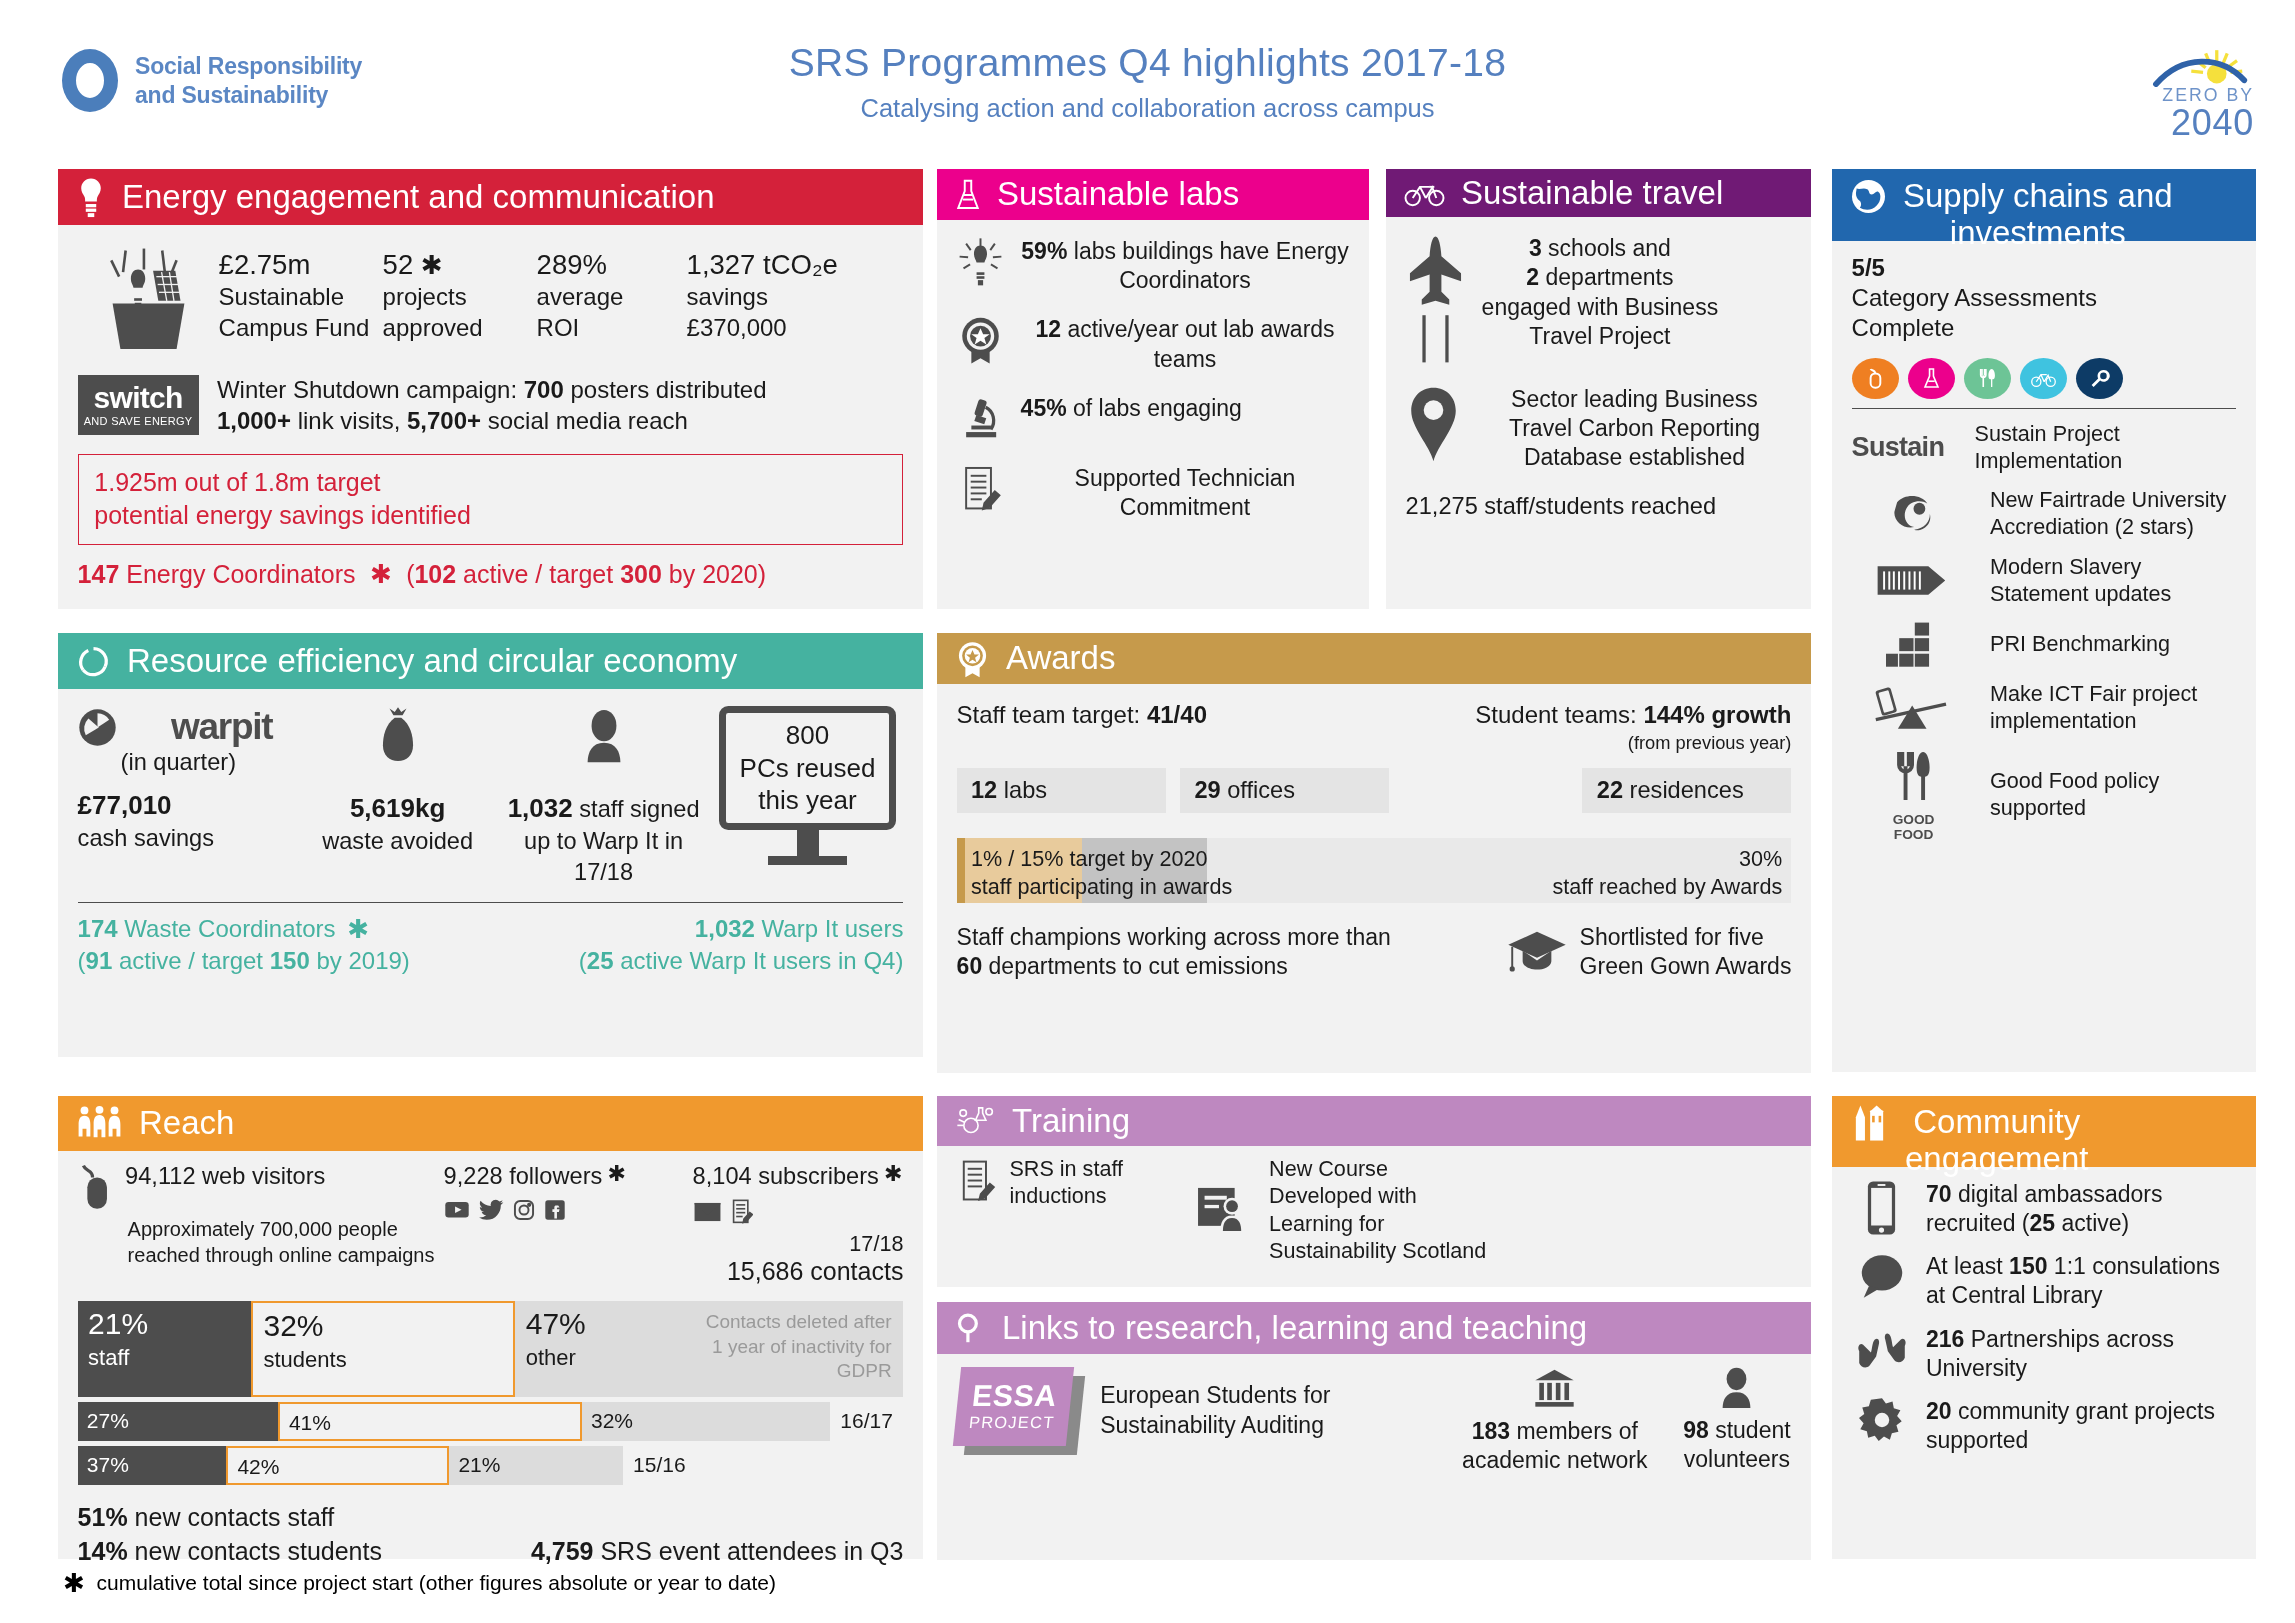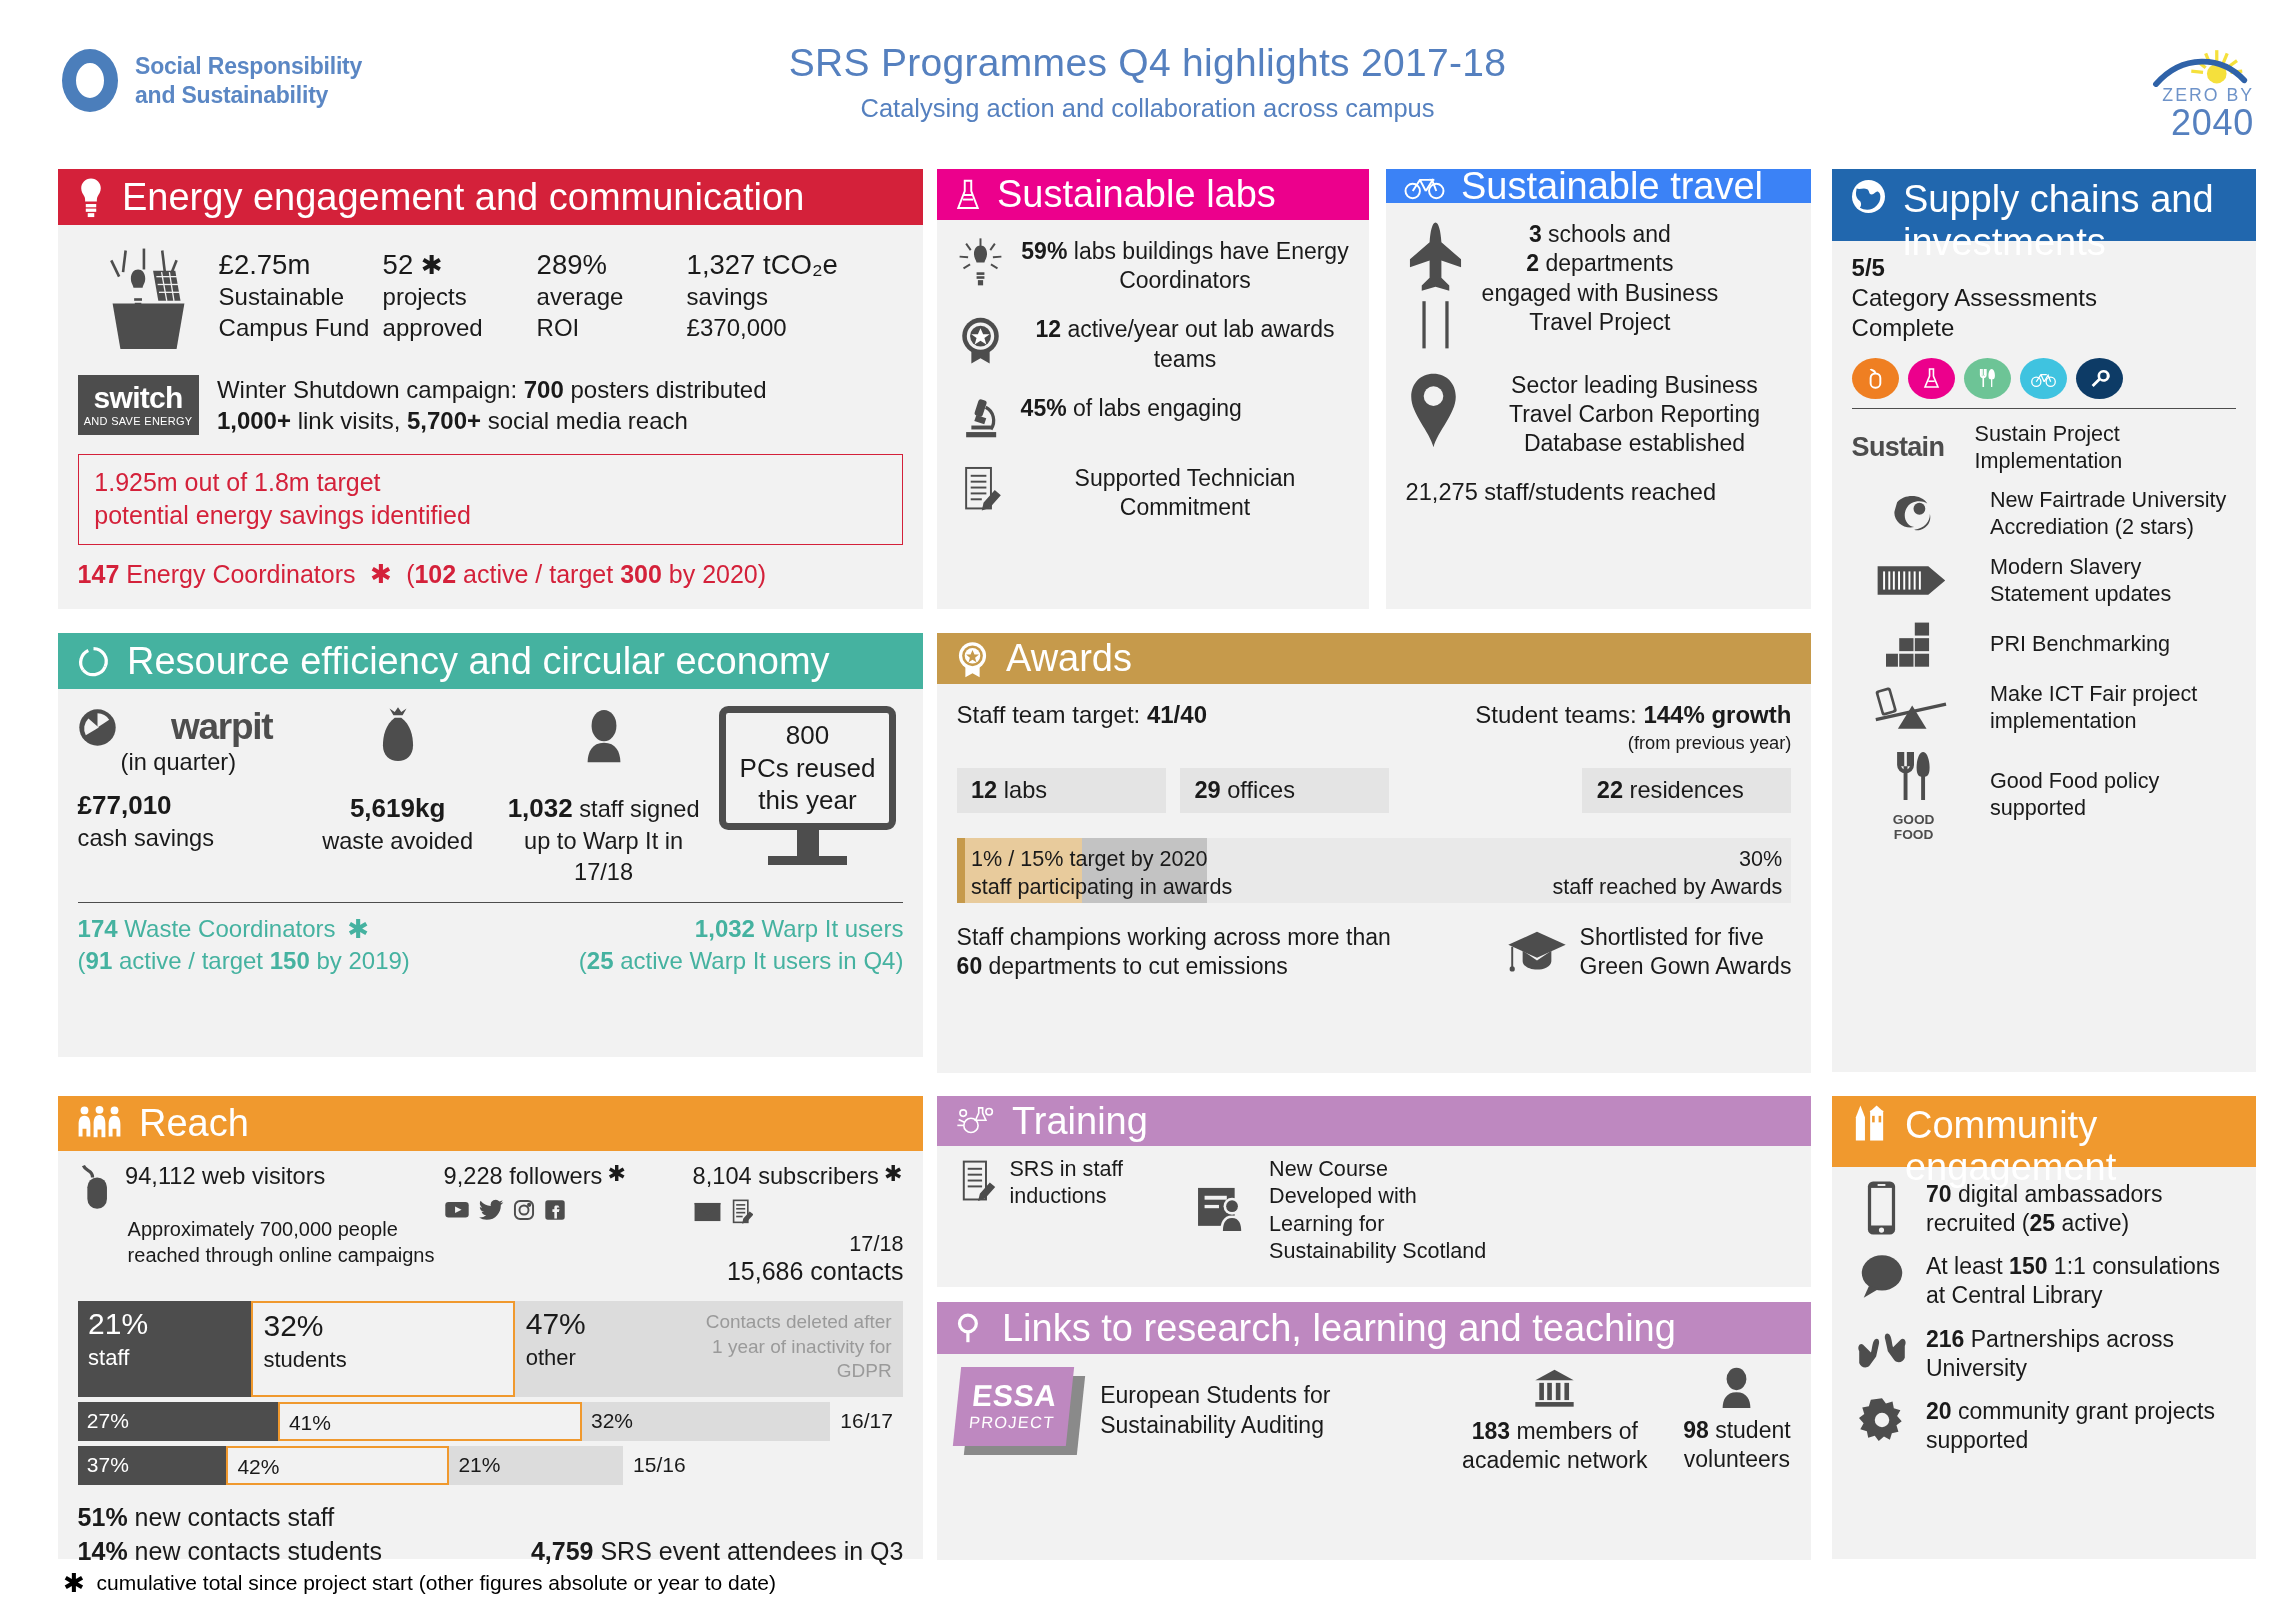--- a/index.html
+++ b/index.html
@@ -15,21 +15,21 @@
   .main-title { color:#5580bf; font-size:39px; font-weight:400; letter-spacing:0.3px; }
   .sub-title { color:#5580bf; font-size:25.5px; font-weight:400; margin-top:9.2px; }
   .zero2040 { position:absolute; right:41px; top:46px; width:196px; text-align:right; }
   .z-sun { position:relative; height:41px; }
   .z-lbl1 { color:#6e93c9; font-size:17.7px; letter-spacing:2px; line-height:1; }
   .z-lbl2 { color:#5580bf; font-size:36px; letter-spacing:0.7px; line-height:1; }
 
   
   .panel { position:absolute; background:#f2f2f2; }
   .phead { display:flex; align-items:center; gap:15.7px; padding:0 18.3px; color:#fff; }
-  .phead .ttl { font-size:38px; font-weight:400; line-height:1.12; }
+  .phead .ttl { font-size:33px; font-weight:400; line-height:1.12;text-align:center; }
   .pbody { padding:17px 19.6px 13px 19.6px; color:#1a1a1a; }
   .ico { flex:0 0 auto; display:flex; align-items:center; justify-content:center;gap:8px; }
   b { font-weight:bold; }
 
   
   .colA { left:58px;  width:865px; }
   .colB { left:937px;width:432px; }
   .colC { left:1386px;width:425px; }
   .colBC{ left:937px;width:874px; }
   .colD { left:1832px;width:424px; }
@@ -51,21 +51,21 @@
   .e-foot { margin-top:14.4px; color:#d4213a; font-size:25px; display:flex; align-items:center; gap:14.4px; }
 
   
   #labs { top:169px; height:440px; }
   #labs .phead { background:#ec008c; height:51px; }
   .li-row { display:flex; align-items:flex-start; gap:17px; margin-bottom:19.6px;text-align:center; }
   .li-txt { font-size:23px; line-height:1.28; }
 
   
   #travel { top:169px; height:440px; }
-  #travel .phead { background:#3b82f6; height:34px; }
+  #travel .phead { background:#701a75; height:48px; }
   .t-reached { font-size:23.6px; margin-top:7.9px; }
 
   
   #supply { top:169px; height:903px; }
   #supply .phead { background:#2167ae; height:72px; align-items:flex-start; padding-top:9.2px; }
   .sc-top { font-size:24px; line-height:1.26; }
   .cat-icons { display:flex; gap:9.2px; margin:14.4px 0 9.2px 0; }
   .cat-dot { width:47px; height:41px; border-radius:50%; display:flex; align-items:center; justify-content:center; }
   .sc-rule { border-top:1.3px solid #4d4d4d; margin:5.2px 0 11.8px 0; }
   .sc-row { display:flex; align-items:center; gap:14.4px; margin-bottom:13px; }

